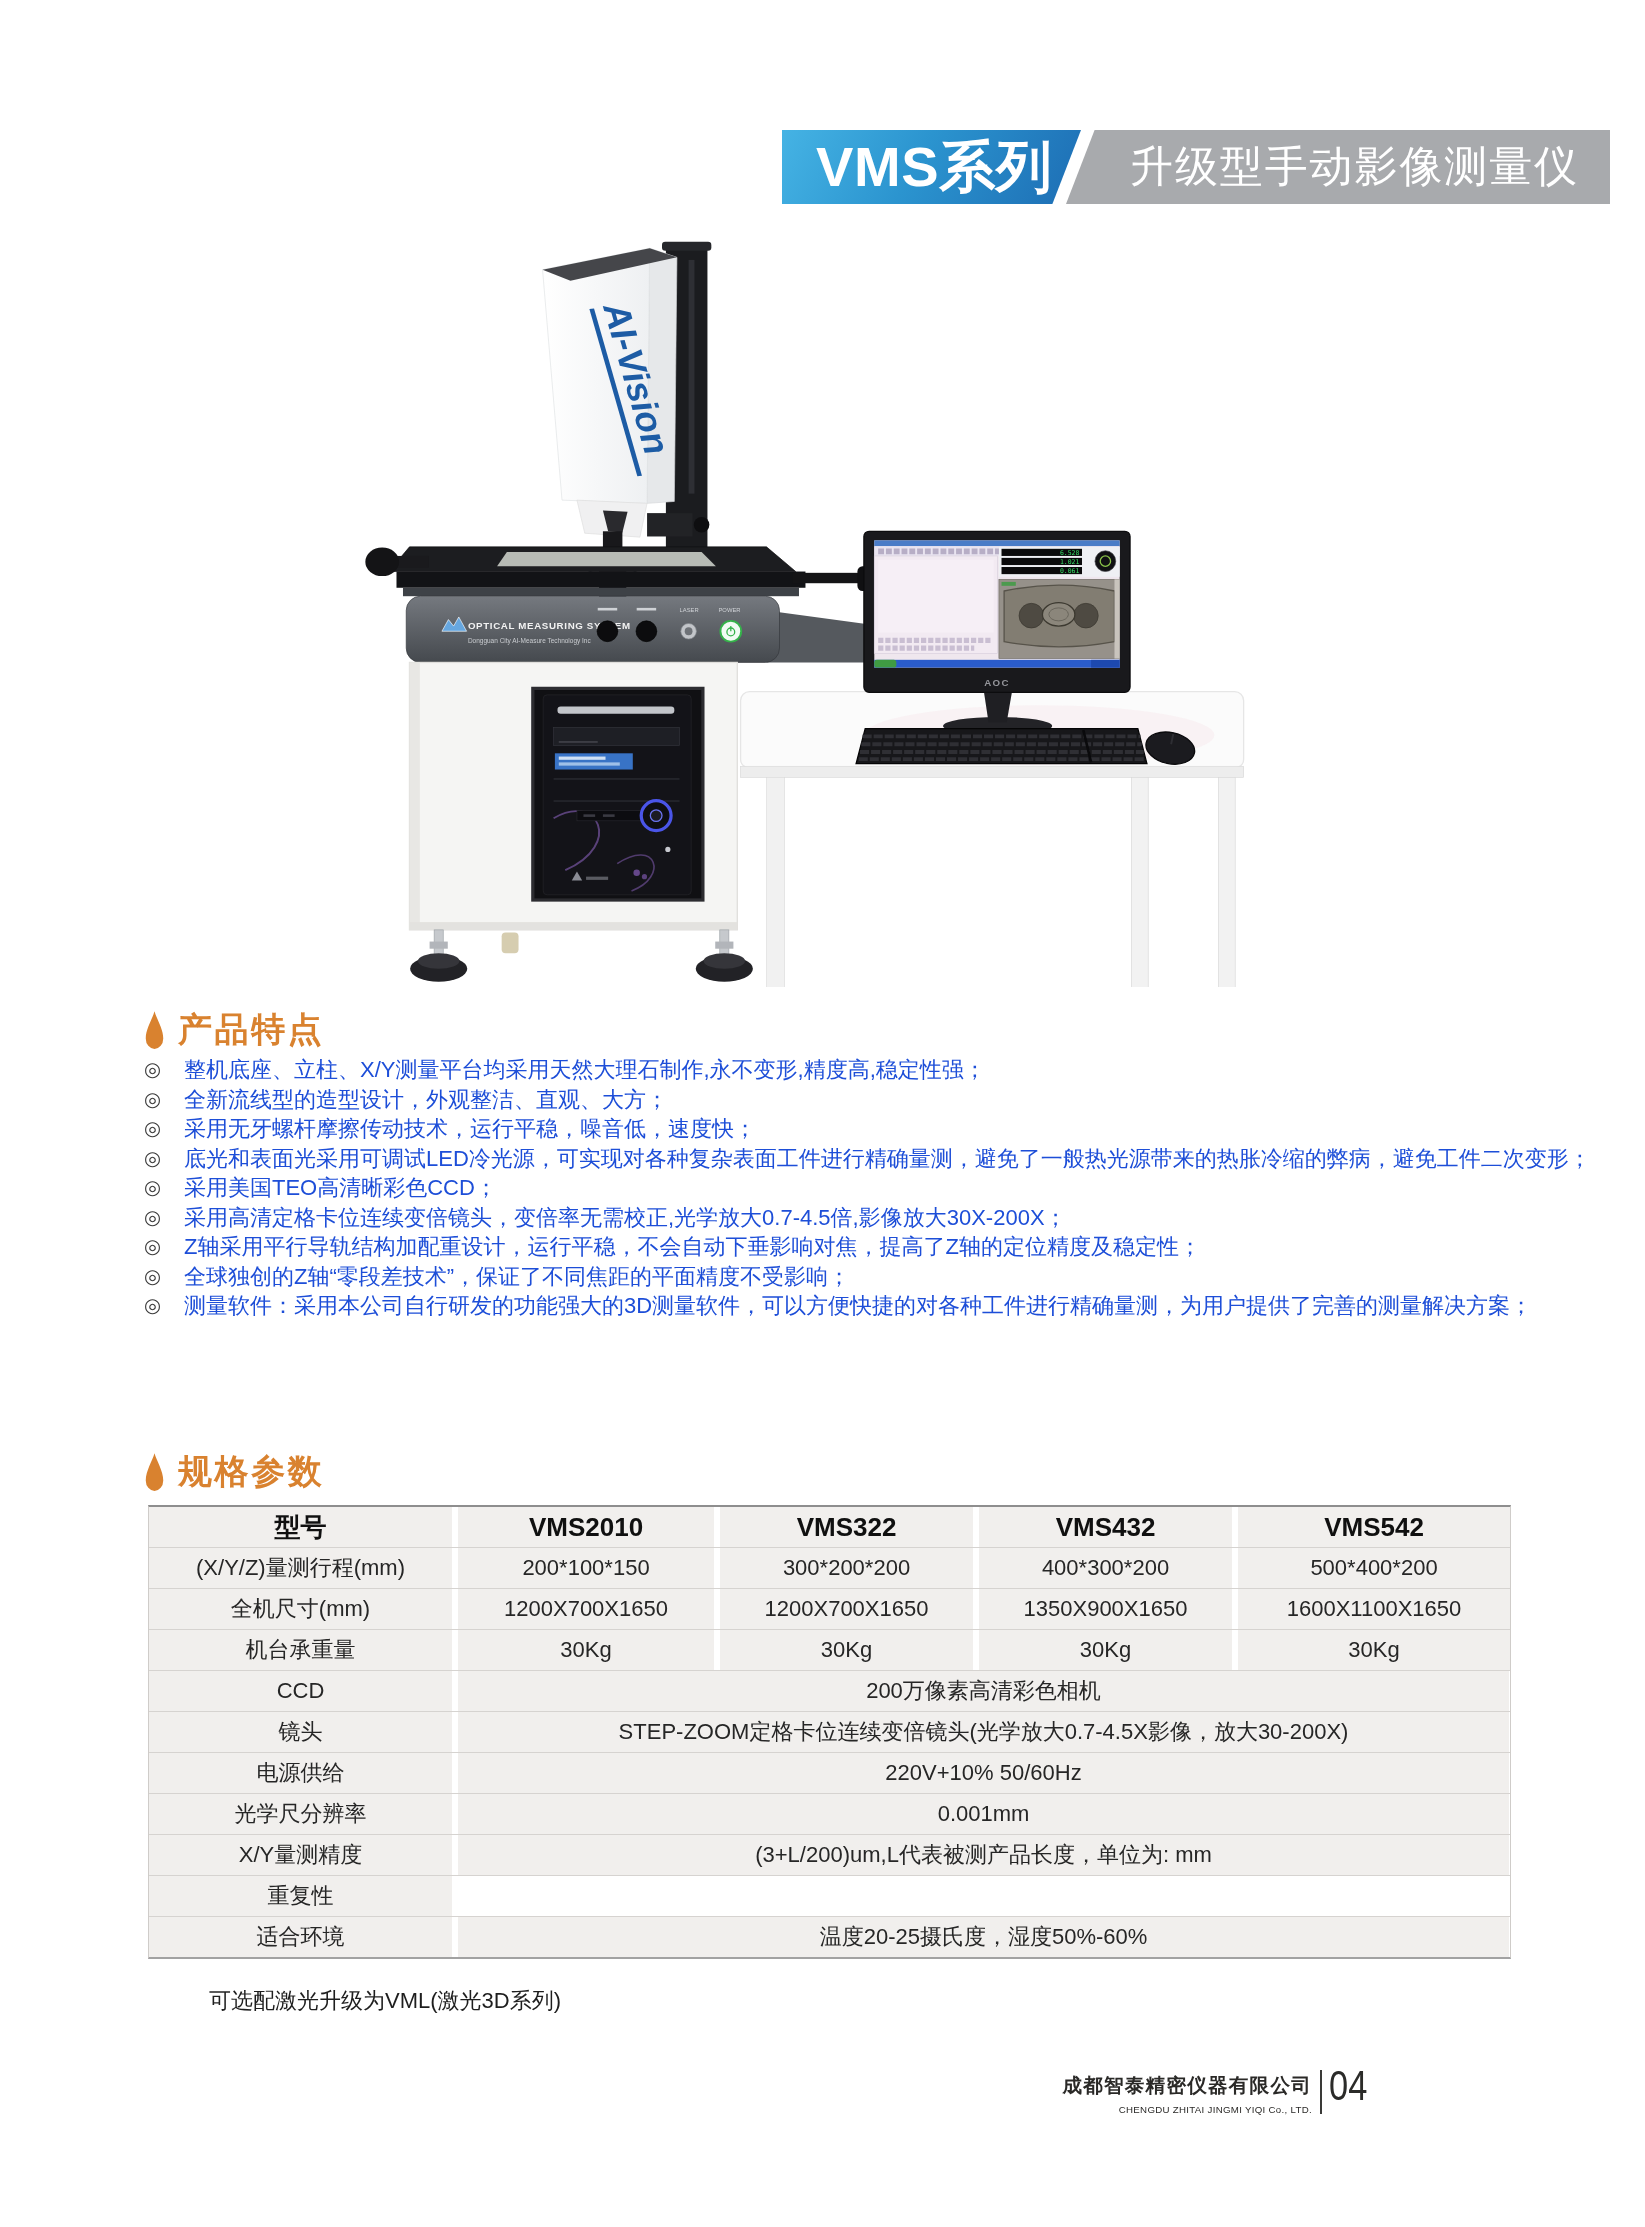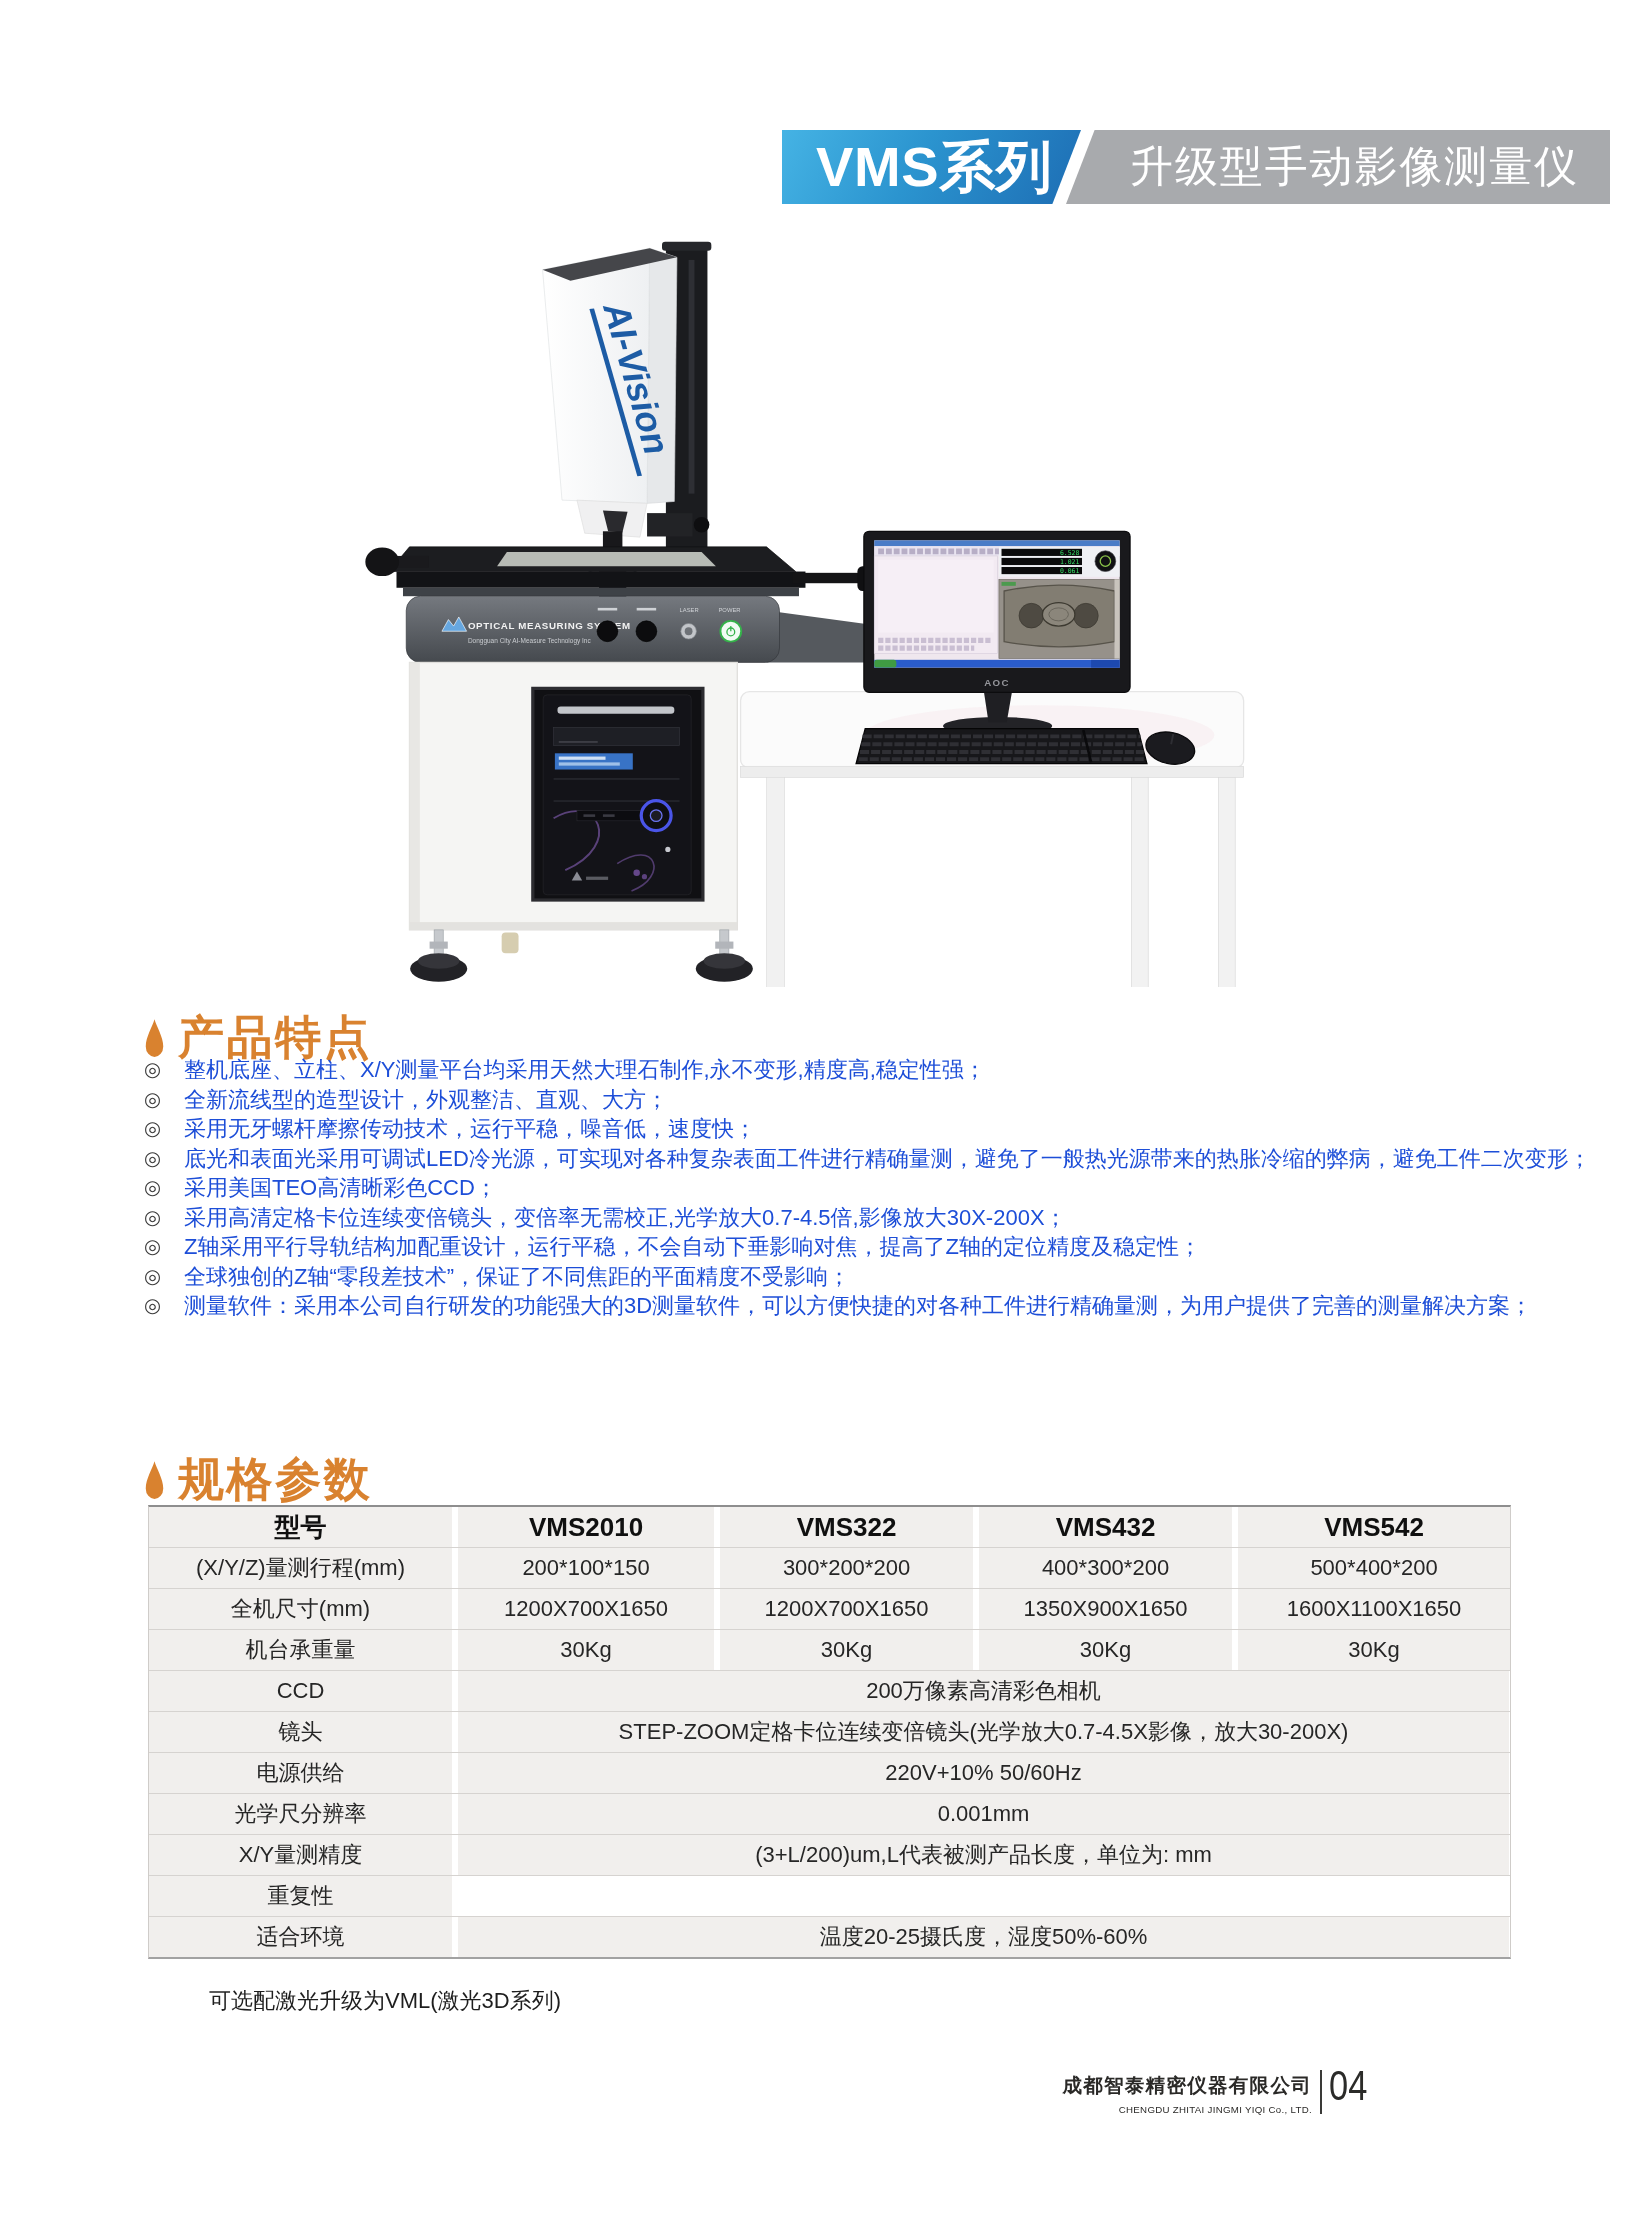--- a/index.html
+++ b/index.html
@@ -13,21 +13,21 @@
     display:flex;align-items:flex-start;padding-left:34px;box-sizing:border-box;}
   .badge-blue .t{font-size:56px;font-weight:bold;color:#fff;letter-spacing:0.6px;}
   .badge-gray{position:absolute;left:1066px;top:130px;width:544px;height:74px;background:#a8aaad;
     clip-path:polygon(28.6px 0,100% 0,100% 100%,0 100%);
     display:flex;align-items:center;padding-left:64px;box-sizing:border-box;}
   .badge-gray .t{font-size:43px;color:#fff;letter-spacing:1.9px;}
 
   
   .sec-head{position:absolute;display:flex;align-items:center;}
   .sec-head .drop{width:21px;height:39px;margin-right:13px;}
-  .sec-head .t{font-size:46px;font-weight:bold;color:#d9822f;letter-spacing:2.6px;}
+  .sec-head .t{font-size:34px;font-weight:bold;color:#d9822f;letter-spacing:2.6px;}
   #feat-head{left:144px;top:1007px;}
   #spec-head{left:144px;top:1449px;}
 
   
   .features{position:absolute;left:144px;top:1055px;width:1486px;}
   .feat-row{display:flex;line-height:29.5px;font-size:22px;white-space:nowrap;}
   .feat-bullet{width:40px;font-size:19.5px;color:#3a3a3a;flex:0 0 40px;}
   .feat-text{color:#1d4ed8;}
 
   

